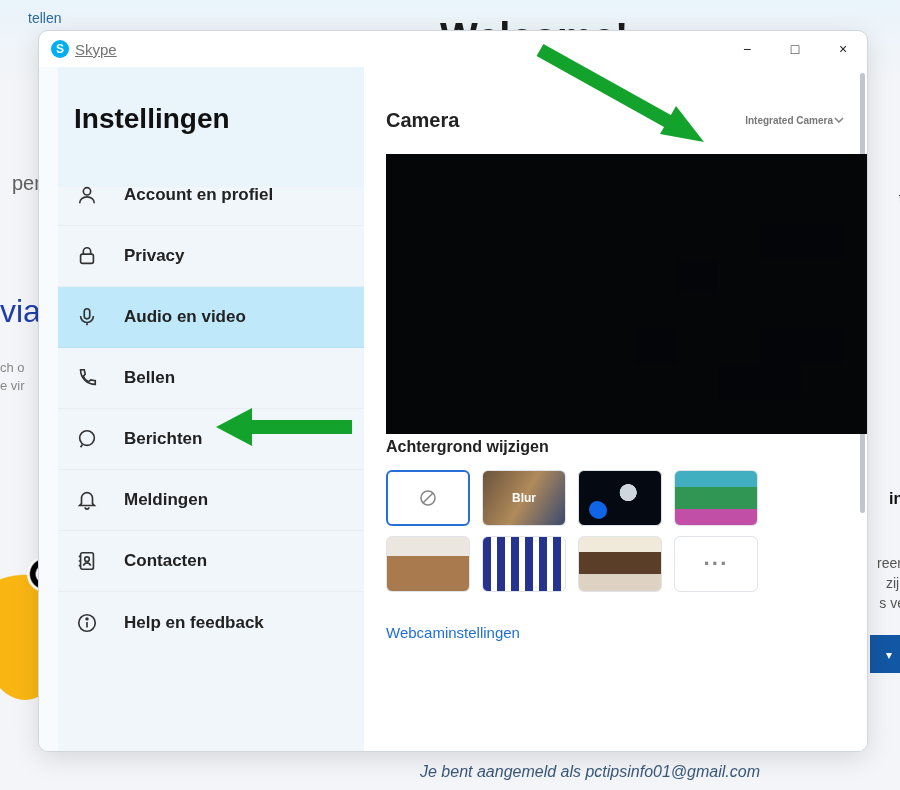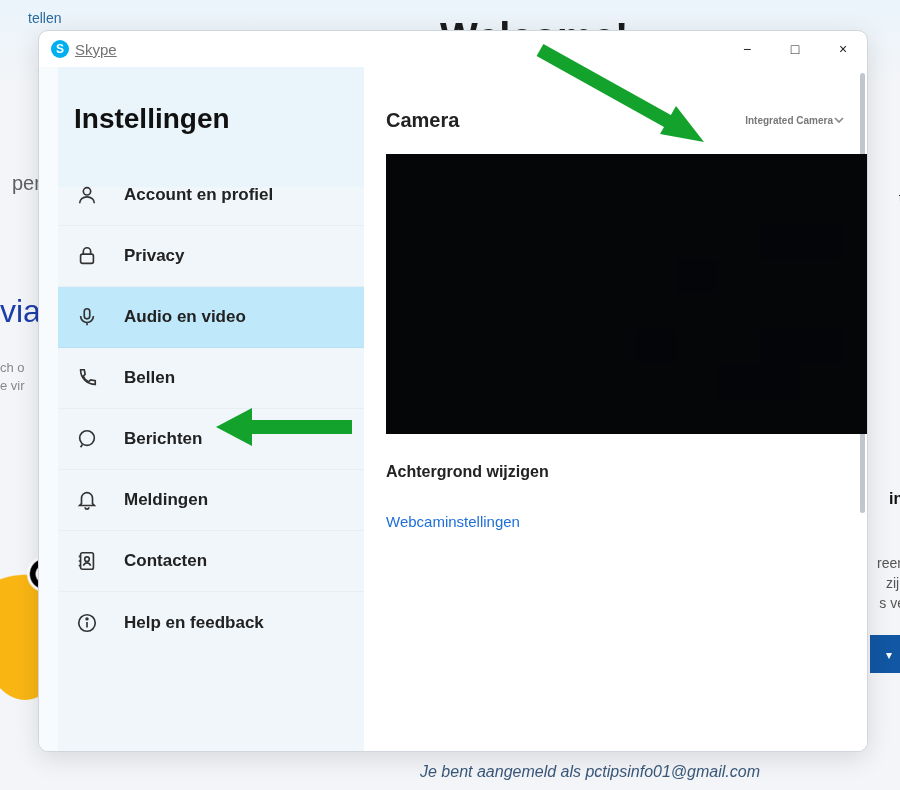--- a/index.html
+++ b/index.html
@@ -89,21 +89,21 @@
     }
     .preview div { background: rgba(0,0,40,.05); }
     .px1{grid-column:10;grid-row:3;background:#2d6fe0;}
     .px2{grid-column:11;grid-row:3;background:#9de1ff;}
     .px3{grid-column:8;grid-row:4;background:#1c3a90;}
     .px4{grid-column:7;grid-row:6;background:#2a63e8;}
     .px5{grid-column:10;grid-row:6;background:#1030a0;}
     .px6{grid-column:11;grid-row:6;background:#1040b0;}
     .px7{grid-column:10;grid-row:7;background:#182ccf;}
     .px8{grid-column:9;grid-row:7;background:#0b1a70;}
-    .bg-change-title { font-size:16px; font-weight:700; color:#222; margin-top:29px; }
+    .bg-change-title { font-size:16px; font-weight:700; color:#222; margin-top:4px; }
     .bg-grid { display:grid; grid-template-columns: repeat(4, 84px); column-gap: 12px; row-gap:10px; margin-top:14px; }
     .bg-tile { width:84px;height:56px; border-radius:6px; overflow:hidden; cursor:pointer; border:1px solid #e0e4e8; position:relative; display:flex;align-items:center;justify-content:center; font-size:12px;color:#fff;font-weight:600;}
     .bg-tile.none { border:2px solid #276fd8; background:#fff; color:#888; }
     .bg-tile.blur { background: linear-gradient(120deg,#6b533c,#b08a5a,#3a4a6e); filter:blur(0.5px); }
     .bg-tile.moon { background: radial-gradient(circle at 60% 40%,#cfd6dd 14%,transparent 15%), #050a12; }
     .bg-tile.moon::after{content:"";position:absolute;left:10px;bottom:6px;width:18px;height:18px;border-radius:50% 60% 50% 60%;background:#1064e6;}
     .bg-tile.park { background: linear-gradient(#42afc0 30%, #2f9753 30% 70%, #c04fa5 70%); }
     .bg-tile.room1 { background: linear-gradient(#ece6e0 35%, #a87a4e 35%); }
     .bg-tile.room2 { background: repeating-linear-gradient(90deg,#25338f 0 8px,#fff 8px 14px); }
     .bg-tile.room3 { background: linear-gradient(#f0eada 28%, #5a3e28 28% 68%, #ded3c3 68%); }
@@ -246,20 +246,39 @@
         <div class="px1"></div>
           <div class="px2"></div>
           <div class="px3"></div>
           <div class="px4"></div>
         <div class="px5"></div>
           <div class="px6"></div>
           <div class="px7"></div>
           <div class="px8"></div>
       </div>
       <div class="bg-change-title">Achtergrond wijzigen</div>
+      <div class="bg-grid">
+        <div class="bg-tile none">
+          <svg width="20" height="20" viewBox="0 0 20 20">
+              <circle cx="10" cy="10" r="7" stroke="#888" stroke-width="1.6" fill="none"></circle>
+              <line x1="5" y1="15" x2="15" y2="5" stroke="#888" stroke-width="1.6"></line>
+            </svg>
+        </div>
+        <div class="bg-tile blur">
+            <span>Blur</span>
+          </div>
+        <div class="bg-tile moon"></div>
+        <div class="bg-tile park"></div>
+        <div class="bg-tile room1"></div>
+        <div class="bg-tile room2"></div>
+        <div class="bg-tile room3"></div>
+        <div class="bg-tile more">
+            <span>···</span>
+          </div>
+      </div>
       <div class="webcam-link">Webcaminstellingen</div>
     </div>
   </div>
 </div>
 
 <svg class="arrow" style="left:216px; top:400px;" width="140" height="54">
   <line class="arrow-line" x1="136" y1="27" x2="30" y2="27"></line>
   <polygon class="arrow-head" points="0,27 36,8 36,46"></polygon>
 </svg>
 <svg class="arrow" style="left:530px; top:40px;" width="180" height="110">

